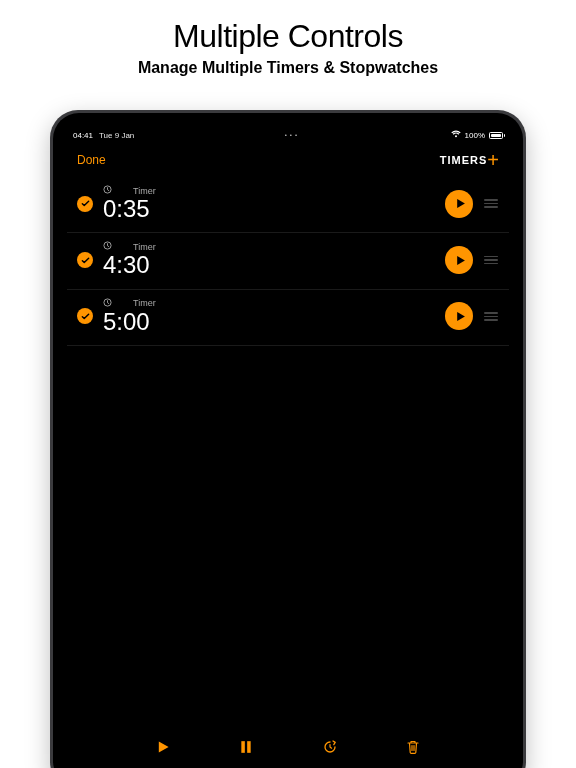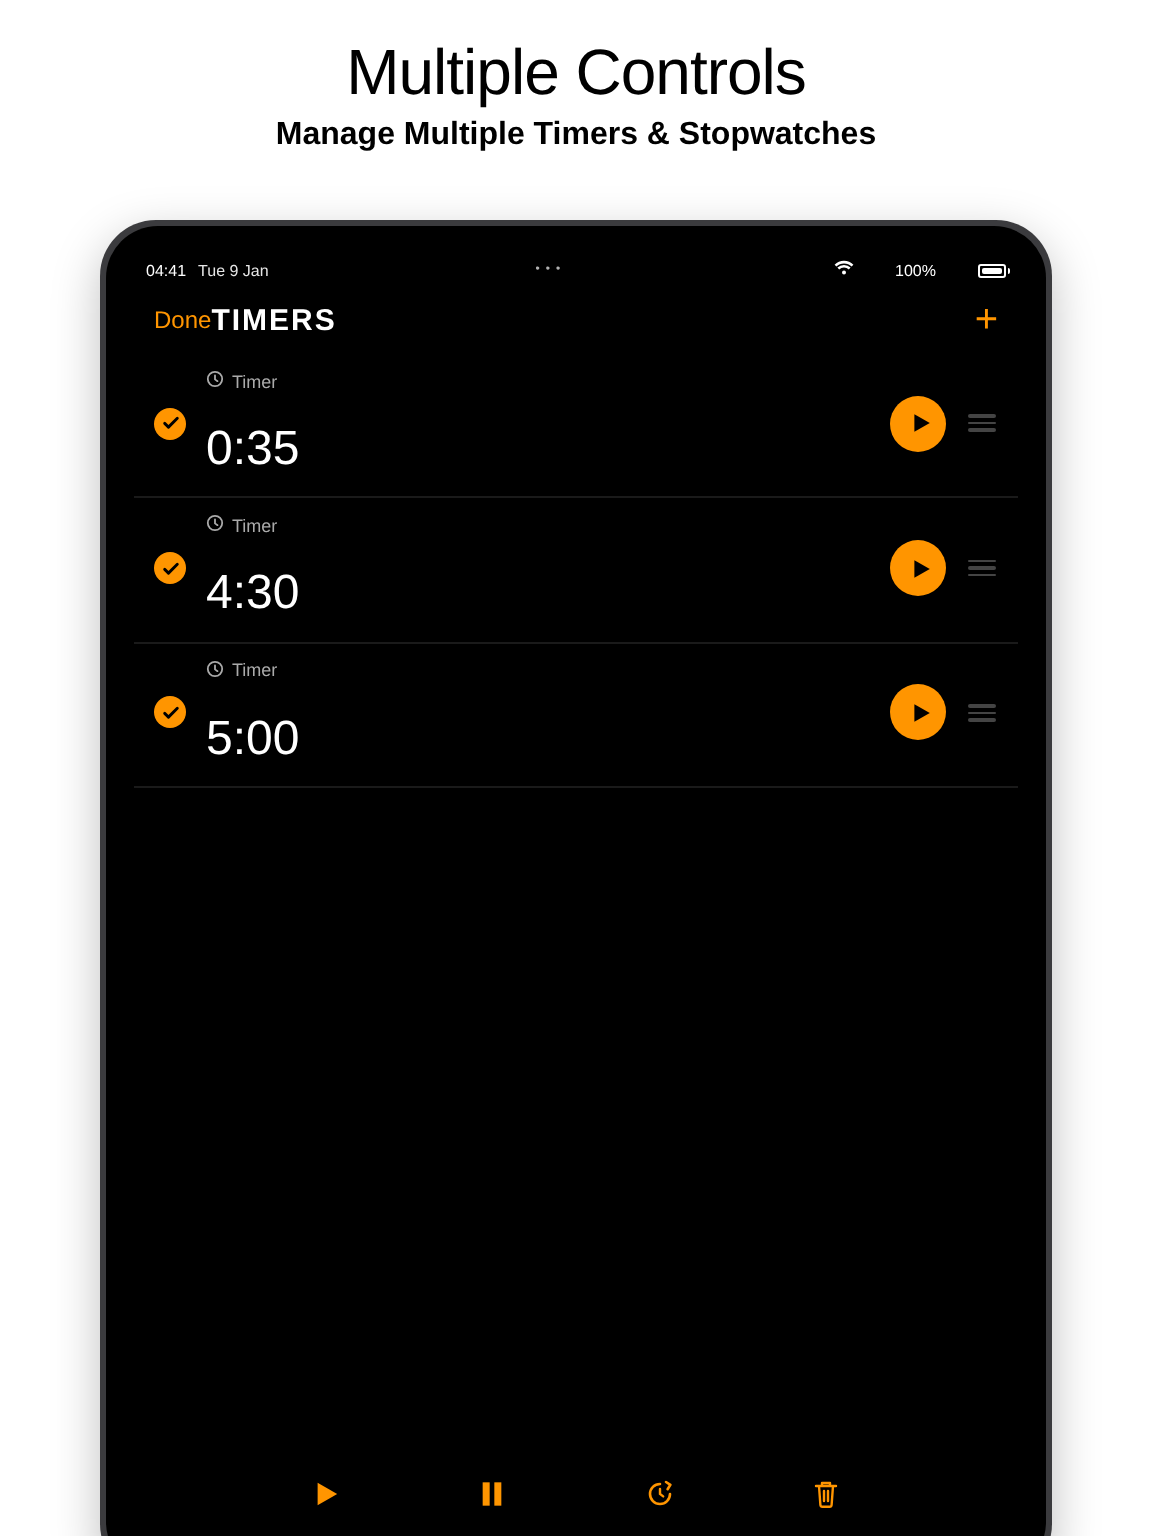--- a/index.html
+++ b/index.html
@@ -62,61 +62,61 @@
     display: flex;
     align-items: center;
     height: 16px;
     font-size: 8px;
     color: #fff;
     padding: 0 6px;
     gap: 6px;
   }
   .status-bar .date { opacity: .9; }
   .status-bar .center { flex: 1; text-align: center; letter-spacing: 3px; opacity: .7; font-size: 6px; }
-  .status-bar .right { display: flex; align-items: center; gap: 21px; }
+  .status-bar .right { display: flex; align-items: center; gap: 4px; }
   .battery {
     display: inline-block;
     width: 14px; height: 7px;
     border: 1px solid #fff; border-radius: 1.5px;
     position: relative;
   }
   .battery::after {
     content: ""; position: absolute; right: -3px; top: 1.5px;
     width: 1.5px; height: 3px; background: #fff; border-radius: 0 1px 1px 0;
   }
   .battery .fill { position:absolute; left:1px; top:1px; bottom:1px; right:1px; background:#fff; border-radius:1px; }
 
   .nav-bar {
     display: flex;
     align-items: center;
     height: 34px;
     padding: 0 10px;
     font-size: 12px;
   }
   .nav-bar .done { color: #ff9500; font-weight: 400; }
-  .nav-bar .title { flex:1; text-align:left; color:#fff; font-weight:600; letter-spacing: 1px; font-size: 15px; }
+  .nav-bar .title { flex:1; text-align:right; color:#fff; font-weight:600; letter-spacing: 1px; font-size: 11px; }
   .nav-bar .add { color:#ff9500; font-size: 20px; line-height: 1; font-weight: 300; }
 
   .list { flex:1; }
   .row {
     display: flex;
     align-items: center;
     padding: 8px 10px 10px 10px;
     border-bottom: 1px solid #1a1a1a;
     gap: 10px;
   }
   .check {
     width: 16px; height: 16px; border-radius: 50%;
     background: #ff9500; display:flex; align-items:center; justify-content:center;
     flex: none;
   }
   .check svg { display:block; }
   .row-main { flex:1; }
-  .row-label { display:flex; align-items:center; gap:4px; color:#aaa; font-size:9px; }
-  .row-time { color:#fff; font-size:24px; font-weight:400; line-height:1.1; margin-top:16px; }
+  .row-label { display:flex; align-items:center; gap:21px; color:#aaa; font-size:9px; }
+  .row-time { color:#fff; font-size:24px; font-weight:400; line-height:1.1; margin-top:0; }
   .row-play {
     width: 28px; height:28px; border-radius:50%;
     background:#ff9500; display:flex; align-items:center; justify-content:center;
     flex:none;
   }
   .row-play svg { margin-left:2px; }
   .row-handle {
     flex:none; width:16px; display:flex; flex-direction:column; gap:2px;
     align-items:center; justify-content:center;
   }

